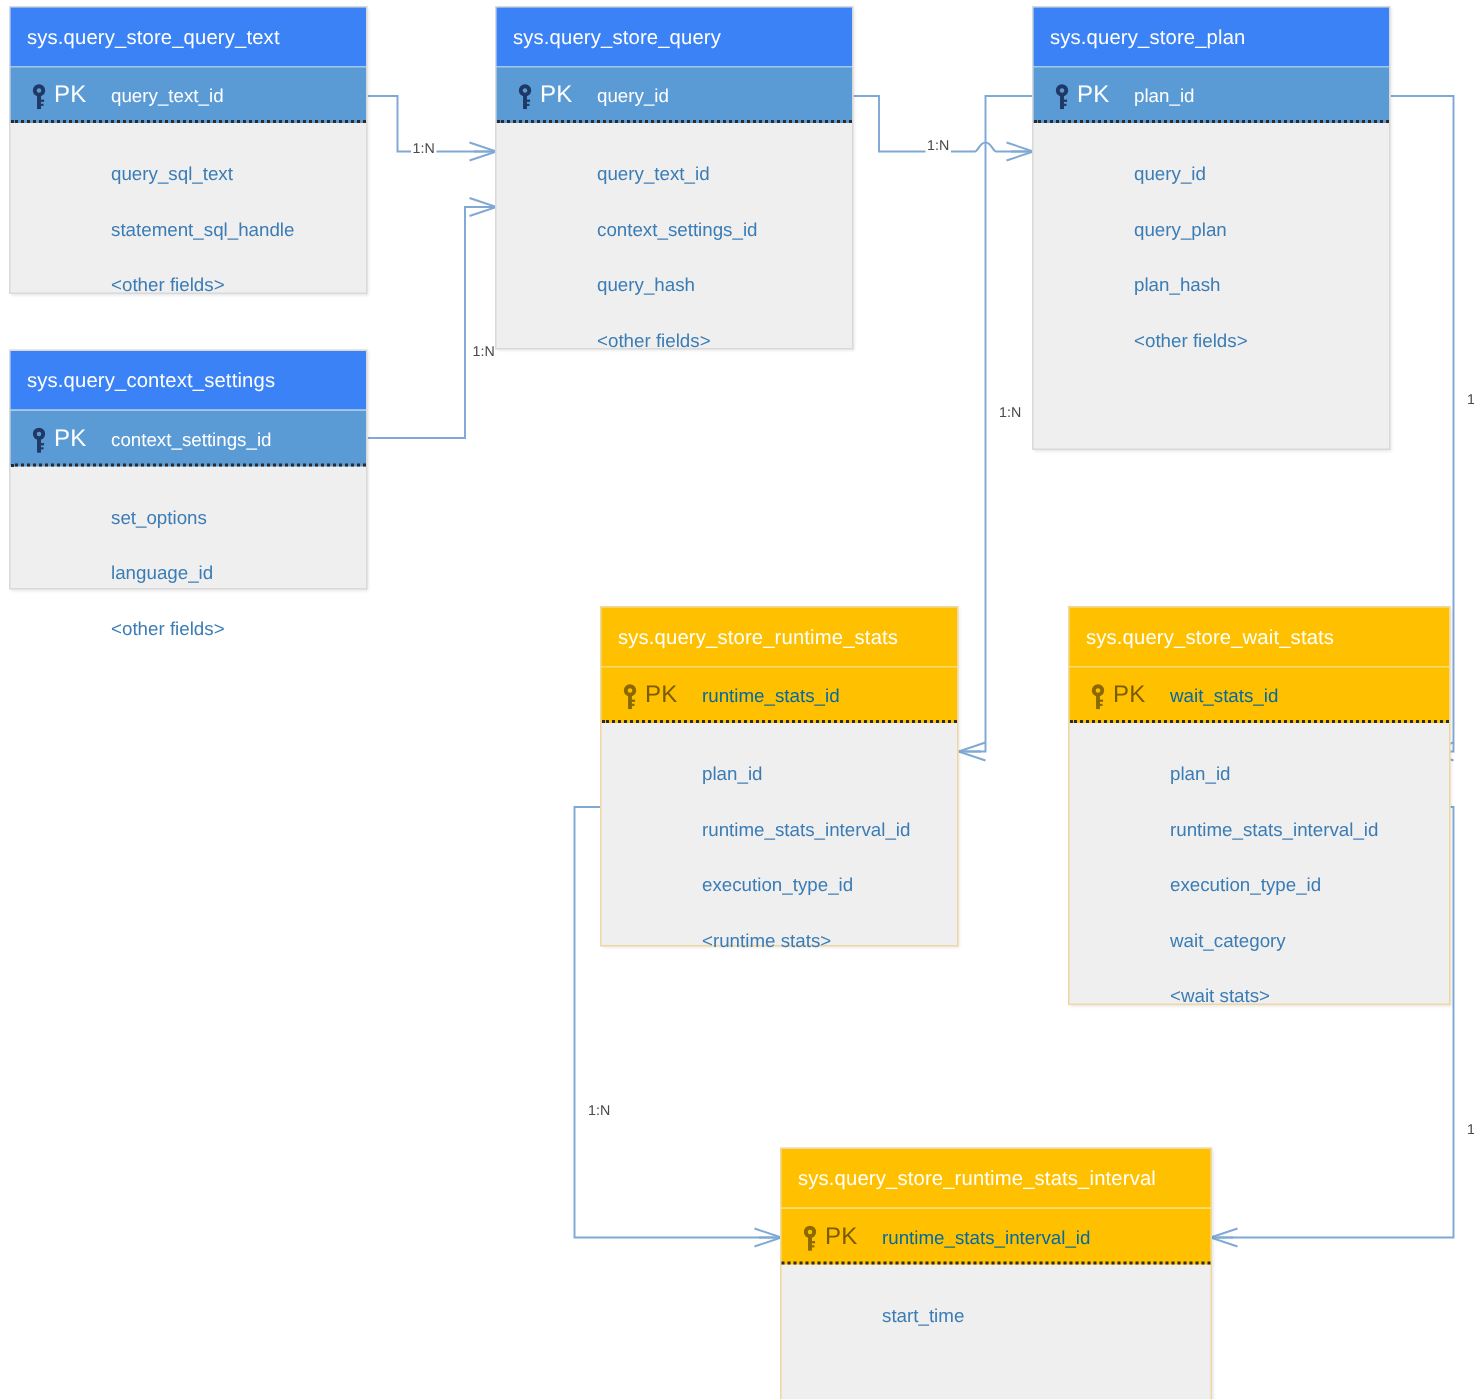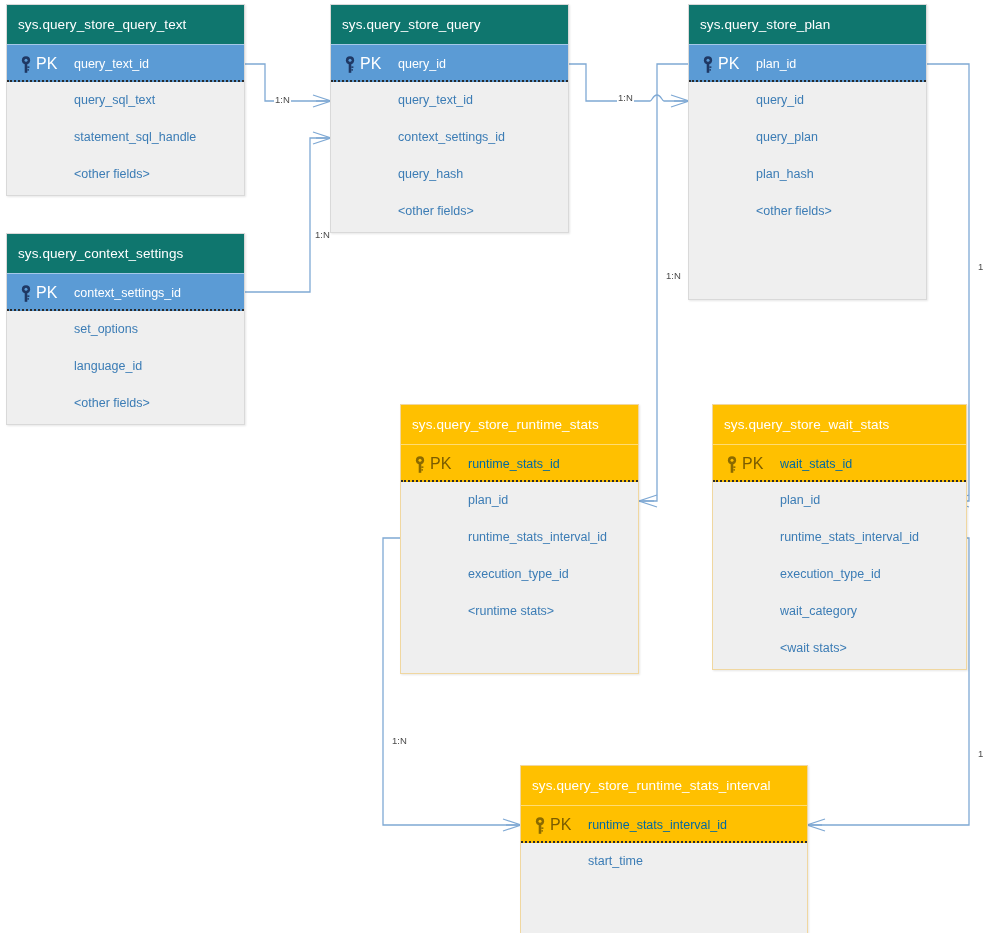--- a/index.html
+++ b/index.html
@@ -65,34 +65,34 @@
     font-size: 12.5px;
   }
   .key-icon {
     position: absolute;
     left: 13px;
     top: 11px;
     width: 12px;
     height: 17px;
   }
   .fields {
-    padding: 0 0 10px 0;
+    padding: 16px 0 10px 0;
   }
   .field {
     box-sizing: border-box;
     height: 37px;
     line-height: 37px;
     padding-left: 67px;
     color: #3b7cb5;
     font-size: 12.5px;
     white-space: nowrap;
   }
 
   
-  .theme-blue .entity-title { background: #0f766e; }
+  .theme-blue .entity-title { background: #3b82f6; }
   .theme-blue .entity-pk    { background: #5b9bd5; }
   
   .theme-orange .entity-title { background: #ffc000; }
   .theme-orange .entity-pk    { background: #ffc000; }
   .theme-orange .entity       { border-color: #f0d7a0; }
   .theme-orange .entity-pk .pk-label,
   .theme-orange .entity-pk .pk-name,
   .theme-orange .entity-title { color: #ffffff; }
   .theme-orange .entity-pk .pk-label { color: #7a5c00; }
   .theme-orange .entity-pk .pk-name  { color: #0369a1; }
@@ -256,21 +256,21 @@
       <div class="fields">
         <div class="field">query_id</div>
         <div class="field">query_plan</div>
         <div class="field">plan_hash</div>
         <div class="field">&lt;other fields&gt;</div>
       </div>
     </div>
   </div>
 
   <div class="theme-blue">
-    <div class="entity" style="left:6px; top:233px; width:239px; height:192px;">
+    <div class="entity" style="left:6px; top:233px; width:239px; height:160px;">
       <div class="entity-title">sys.query_context_settings</div>
       <div class="entity-pk">
         <svg class="key-icon" viewBox="0 0 12 17">
           <circle cx="6" cy="4.3" r="4.1" fill="#1f3864"></circle>
           <circle cx="6" cy="4.3" r="1.5" fill="#5b9bd5"></circle>
           <rect x="4.7" y="7.4" width="2.6" height="9.4" fill="#1f3864"></rect>
           <rect x="7.3" y="10.4" width="2.1" height="1.5" fill="#1f3864"></rect>
           <rect x="7.3" y="13.2" width="1.7" height="1.4" fill="#1f3864"></rect>
         </svg>
         <span class="pk-label">PK</span>
@@ -278,21 +278,21 @@
       </div>
       <div class="fields">
         <div class="field">set_options</div>
         <div class="field">language_id</div>
         <div class="field">&lt;other fields&gt;</div>
       </div>
     </div>
   </div>
 
   <div class="theme-orange">
-    <div class="entity" style="left:400px; top:404px; width:239px; height:270px;">
+    <div class="entity" style="left:400px; top:404px; width:239px; height:227px;">
       <div class="entity-title">sys.query_store_runtime_stats</div>
       <div class="entity-pk">
         <svg class="key-icon" viewBox="0 0 12 17">
           <circle cx="6" cy="4.3" r="4.1" fill="#8a6a00"></circle>
           <circle cx="6" cy="4.3" r="1.5" fill="#ffc000"></circle>
           <rect x="4.7" y="7.4" width="2.6" height="9.4" fill="#8a6a00"></rect>
           <rect x="7.3" y="10.4" width="2.1" height="1.5" fill="#8a6a00"></rect>
           <rect x="7.3" y="13.2" width="1.7" height="1.4" fill="#8a6a00"></rect>
         </svg>
         <span class="pk-label">PK</span>

